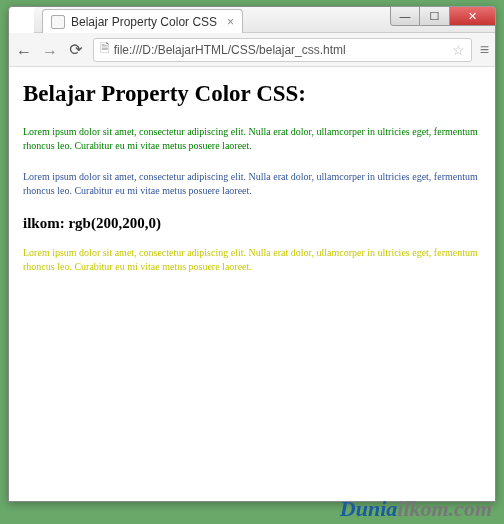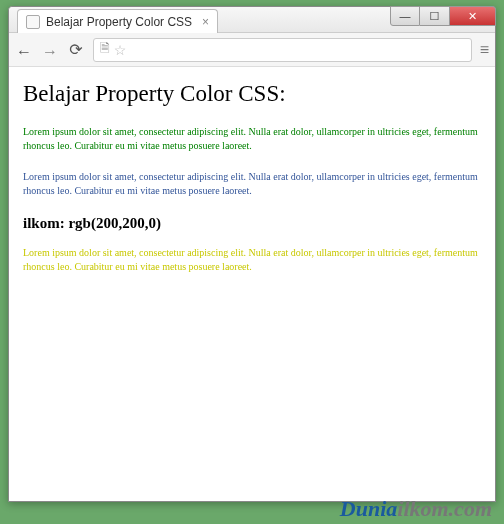--- a/index.html
+++ b/index.html
@@ -25,20 +25,21 @@
       flex-direction: column;
     }
     .titlebar {
       height: 26px;
       background: linear-gradient(#f7f7f7, #e8e8e8);
       border-bottom: 1px solid #ccc;
       display: flex;
       align-items: flex-end;
       position: relative;
       border-radius: 4px 4px 0 0;
+      margin-left: 25px;
     }
     .window-controls {
       position: absolute;
       top: -1px;
       right: -1px;
       display: flex;
     }
     .win-btn {
       width: 30px;
       height: 20px;
@@ -116,21 +117,21 @@
     .star-icon { font-size: 14px; color: #bbb; }
     .menu-icon { font-size: 16px; color: #777; }
     .content {
       flex: 1;
       padding: 14px 14px 8px 14px;
       overflow: hidden;
       font-family: "Times New Roman", serif;
     }
     .content h1 {
       font-size: 23px;
-      font-weight: normal;
+      font-weight: bold;
       margin-bottom: 18px;
     }
     .content h2 {
       font-size: 15px;
       font-weight: bold;
       margin-bottom: 14px;
     }
     .content p {
       font-size: 10px;
       line-height: 1.35;
@@ -168,20 +169,21 @@
       <div class="win-btn close">✕</div>
     </div>
   </div>
 
   <div class="navbar">
     <span class="nav-icon enabled">←</span>
     <span class="nav-icon">→</span>
     <span class="nav-icon enabled">⟳</span>
     <div class="addr-bar">
       <span class="doc-icon">🗎</span>
+      <span class="url">file:///D:/BelajarHTML/CSS/belajar_css.html</span>
       <span class="star-icon">☆</span>
     </div>
     <span class="menu-icon">≡</span>
   </div>
 
   <div class="content">
     <h1>Belajar Property Color CSS:</h1>
 
     <p class="p-green">Lorem ipsum dolor sit amet, consectetur adipiscing elit. Nulla erat dolor, ullamcorper in ultricies eget, fermentum rhoncus leo. Curabitur eu mi vitae metus posuere laoreet.</p>
 

